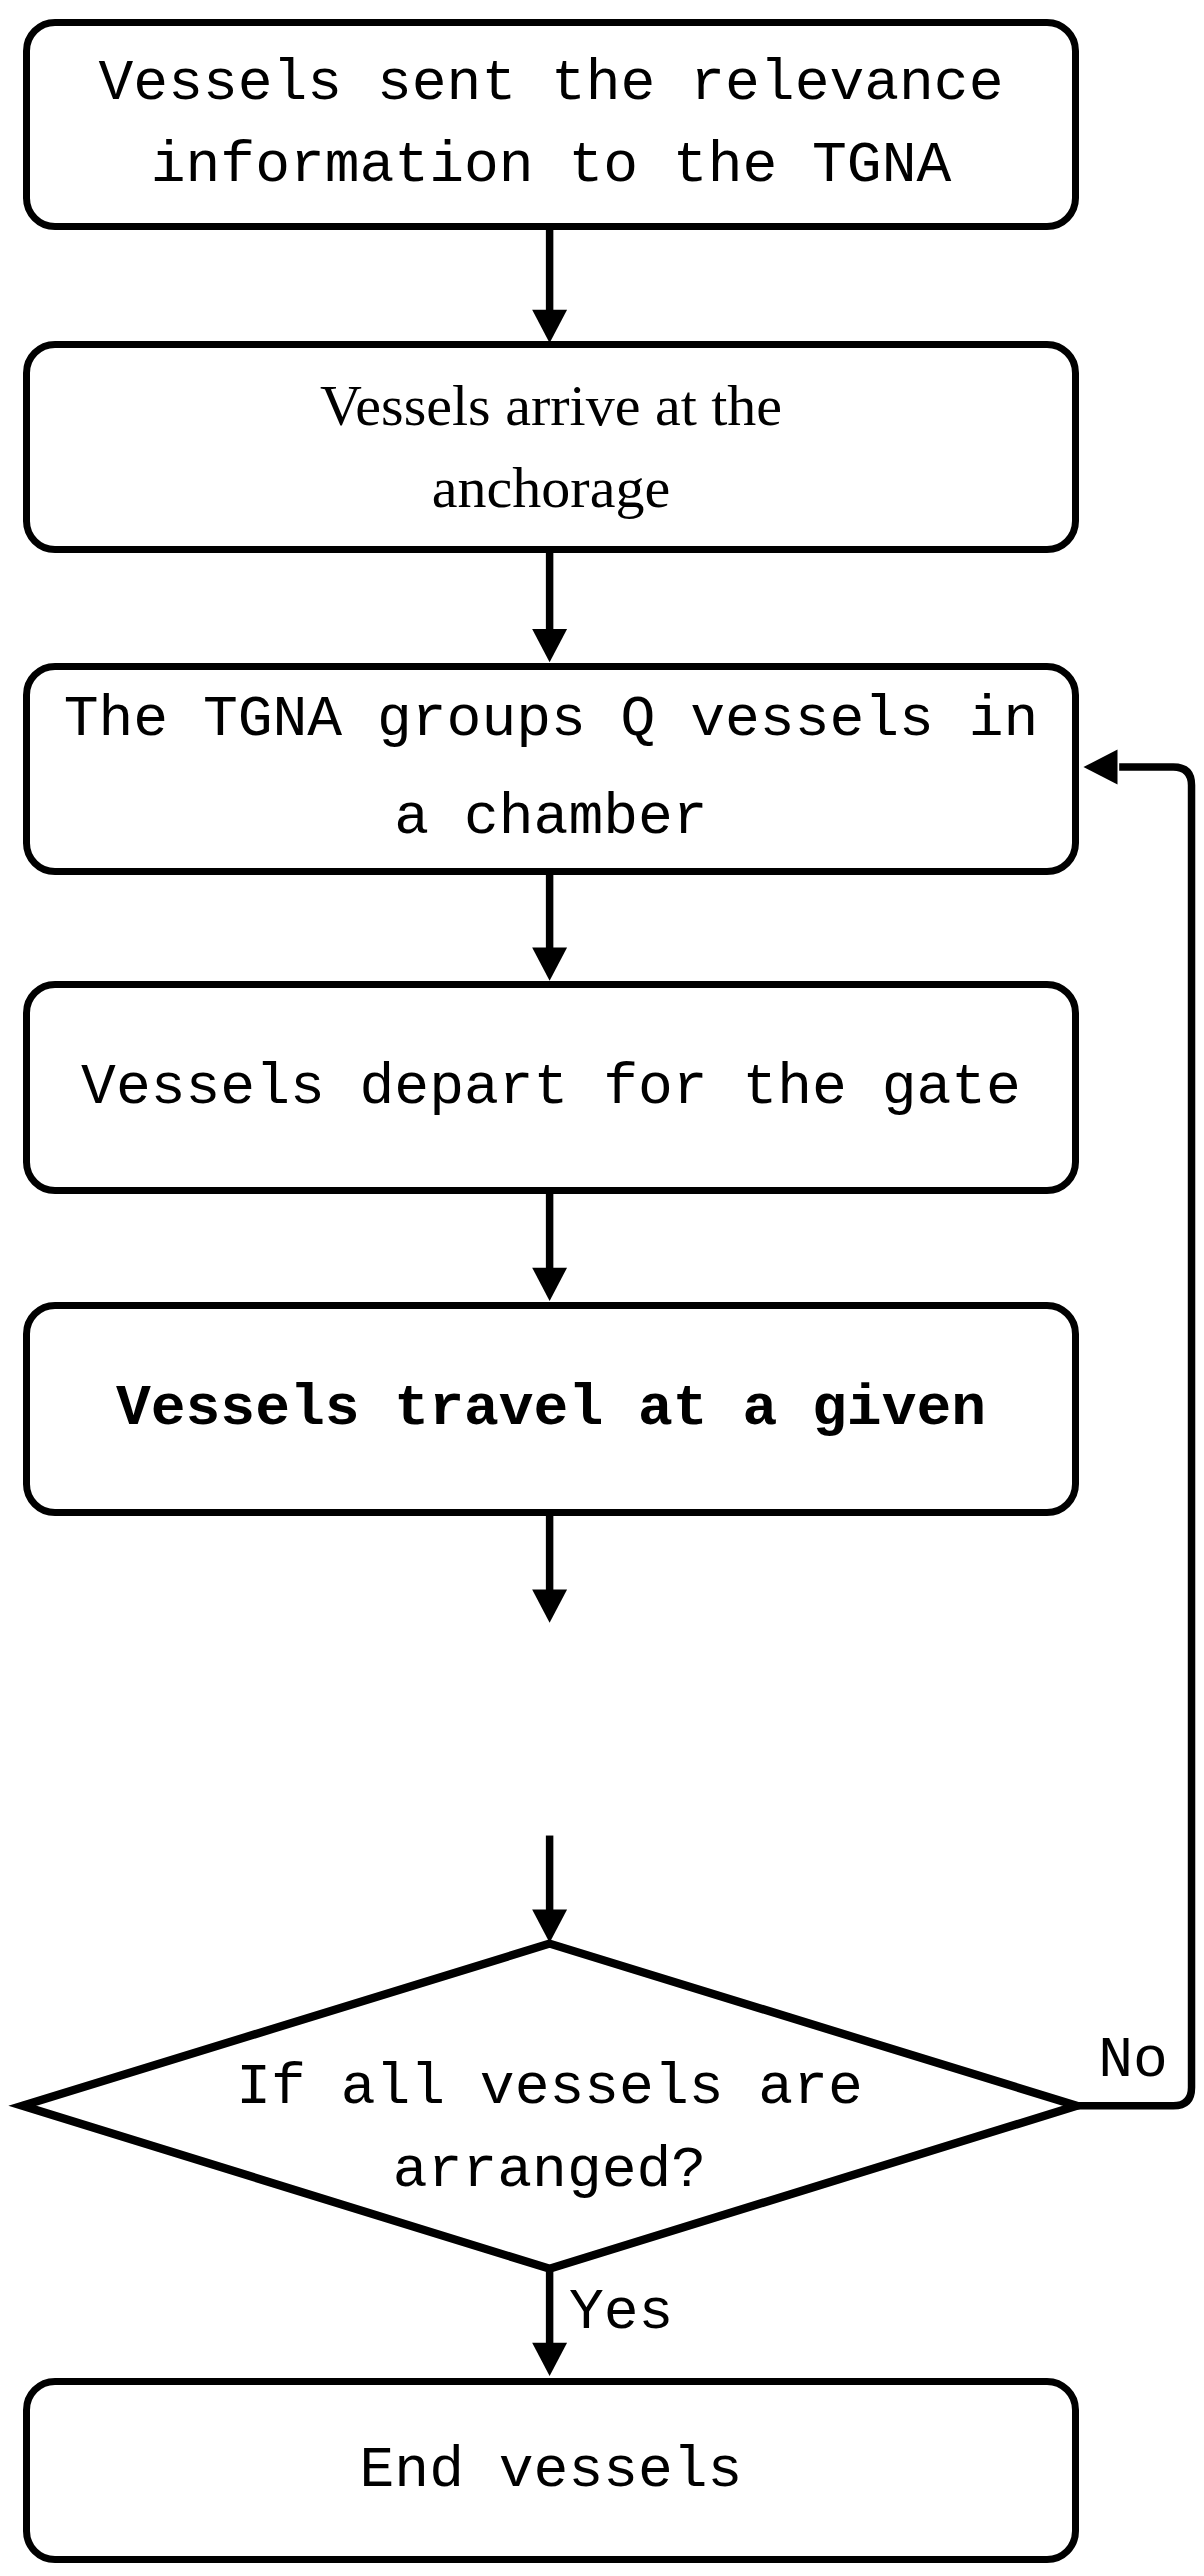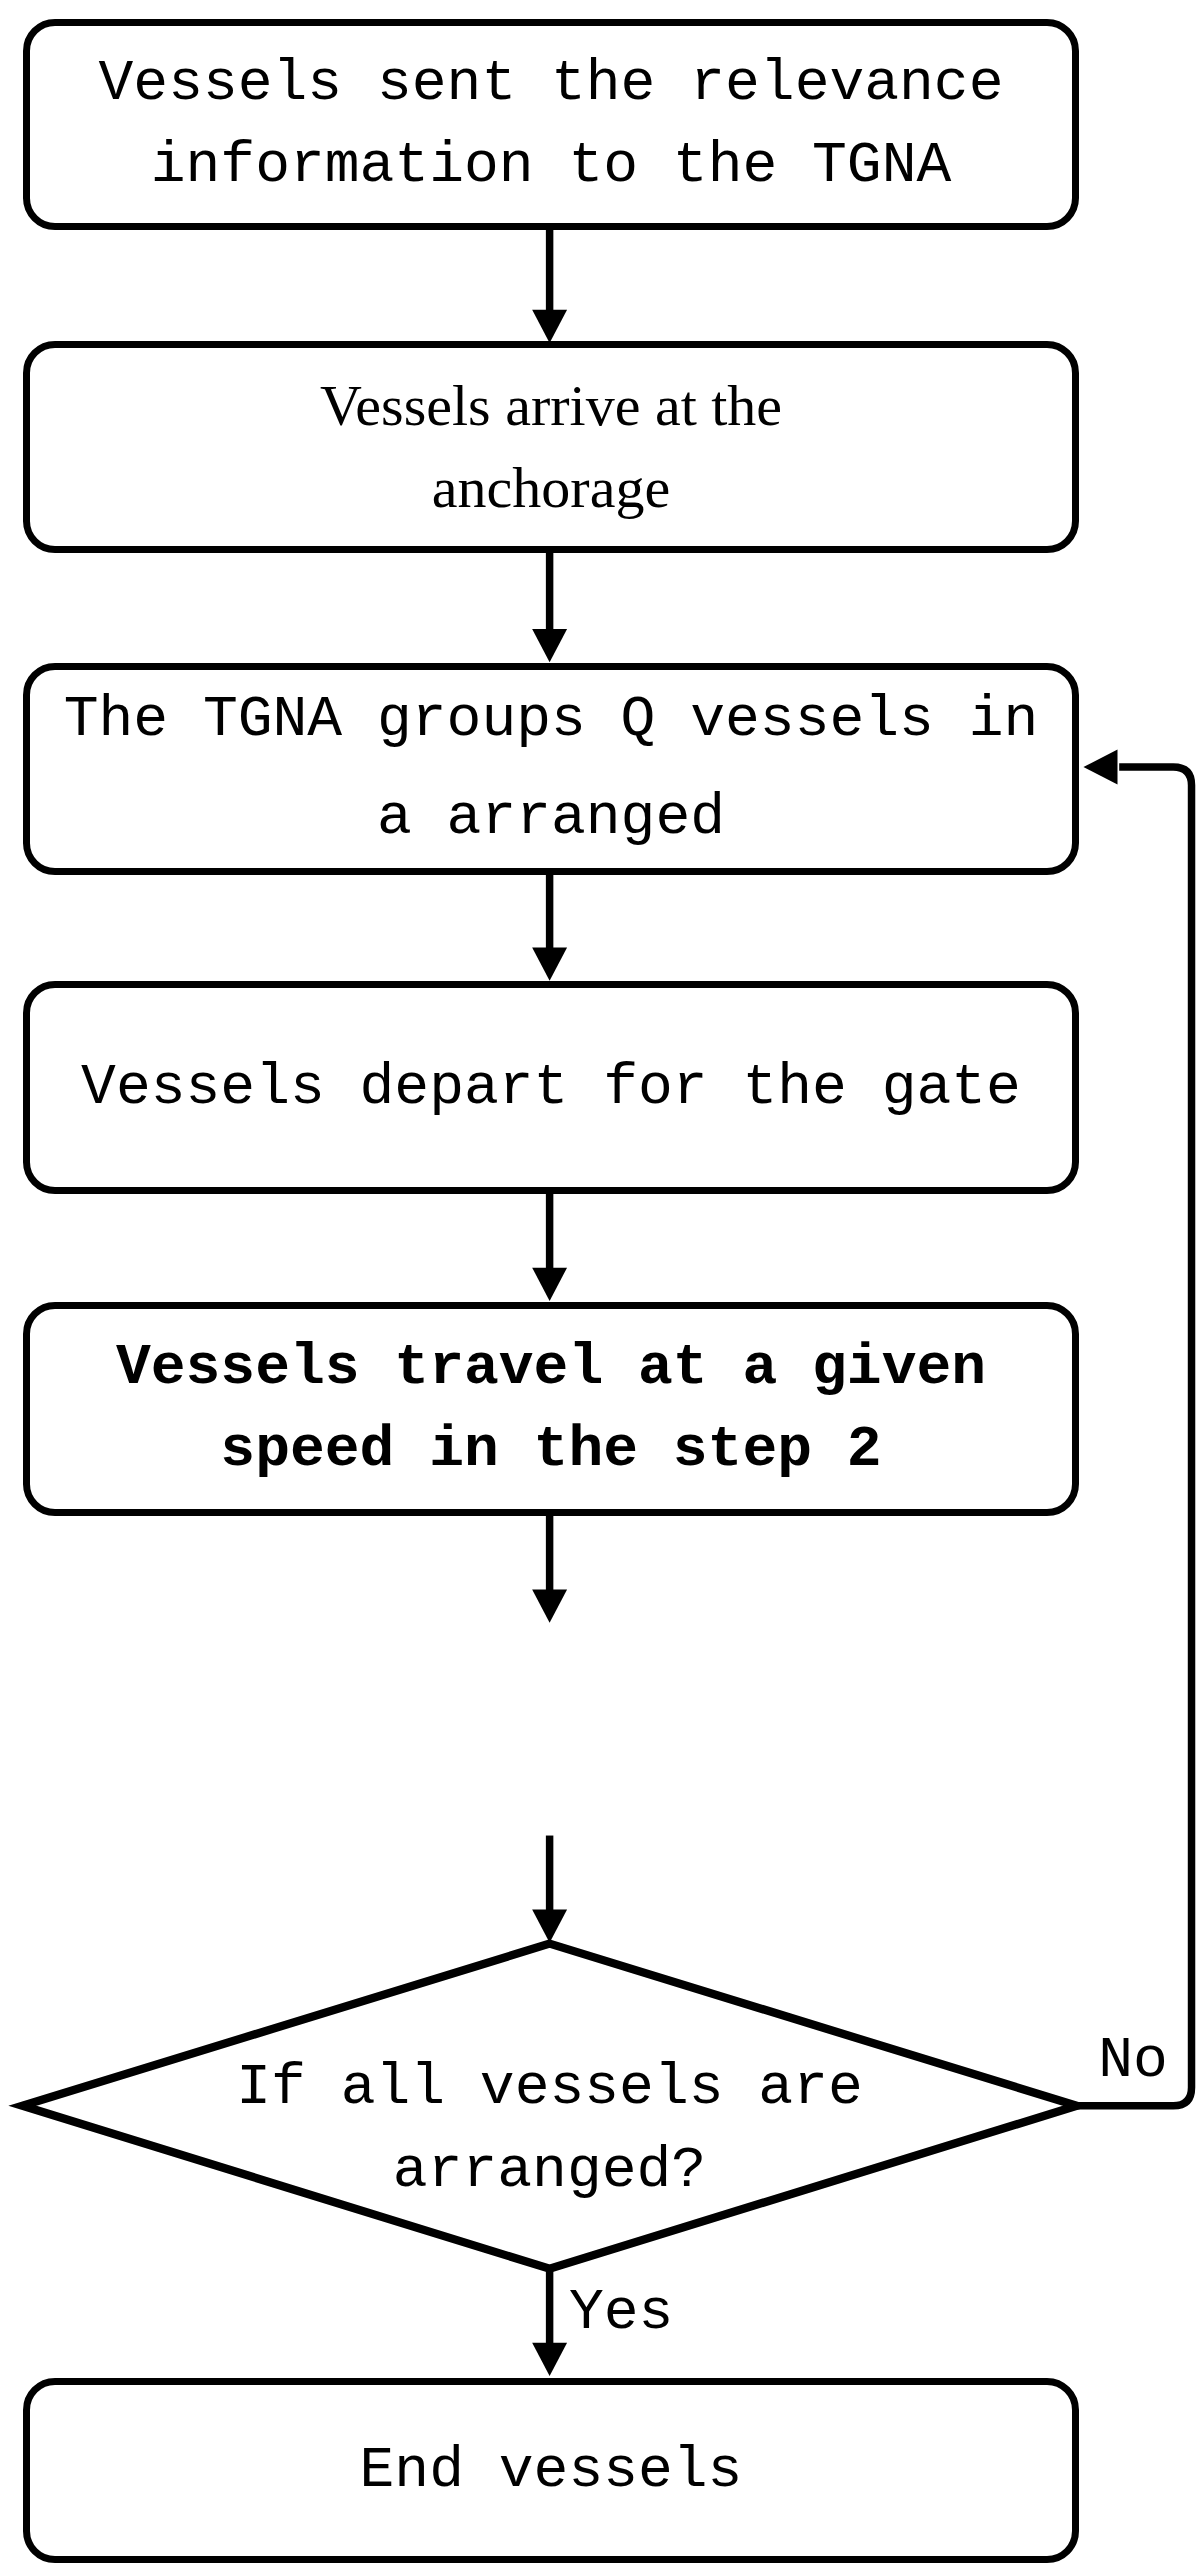--- a/index.html
+++ b/index.html
@@ -95,30 +95,29 @@
     <div class="line">information to the TGNA</div>
   </div>
 
   <div class="node n2">
     <div class="line">Vessels arrive at the</div>
     <div class="line">anchorage</div>
   </div>
 
   <div class="node n3">
     <div class="line">The TGNA groups Q vessels in</div>
-    <div class="line">a arranged</div>
+    <div class="line">a chamber</div>
   </div>
 
   <div class="node n4">
     <div class="line">Vessels depart for the gate</div>
   </div>
 
   <div class="node n5">
     <div class="line">Vessels travel at a given</div>
-    <div class="line">speed in the step 2</div>
   </div>
 
 
   <div class="diamond-text">
     <div class="line">If all vessels are</div>
     <div class="line">arranged?</div>
   </div>
 
   <div class="edge-label label-no">No</div>
   <div class="edge-label label-yes">Yes</div>

